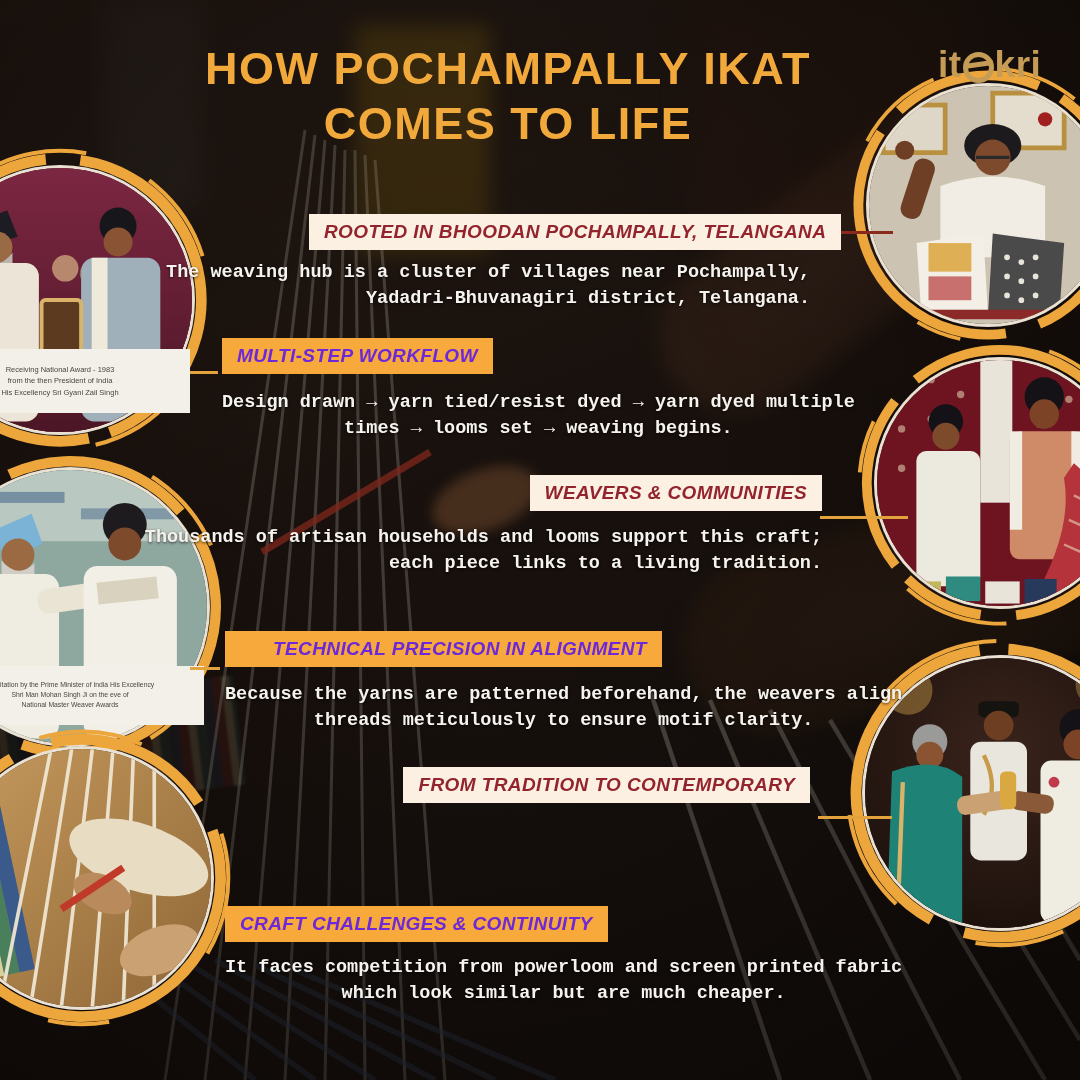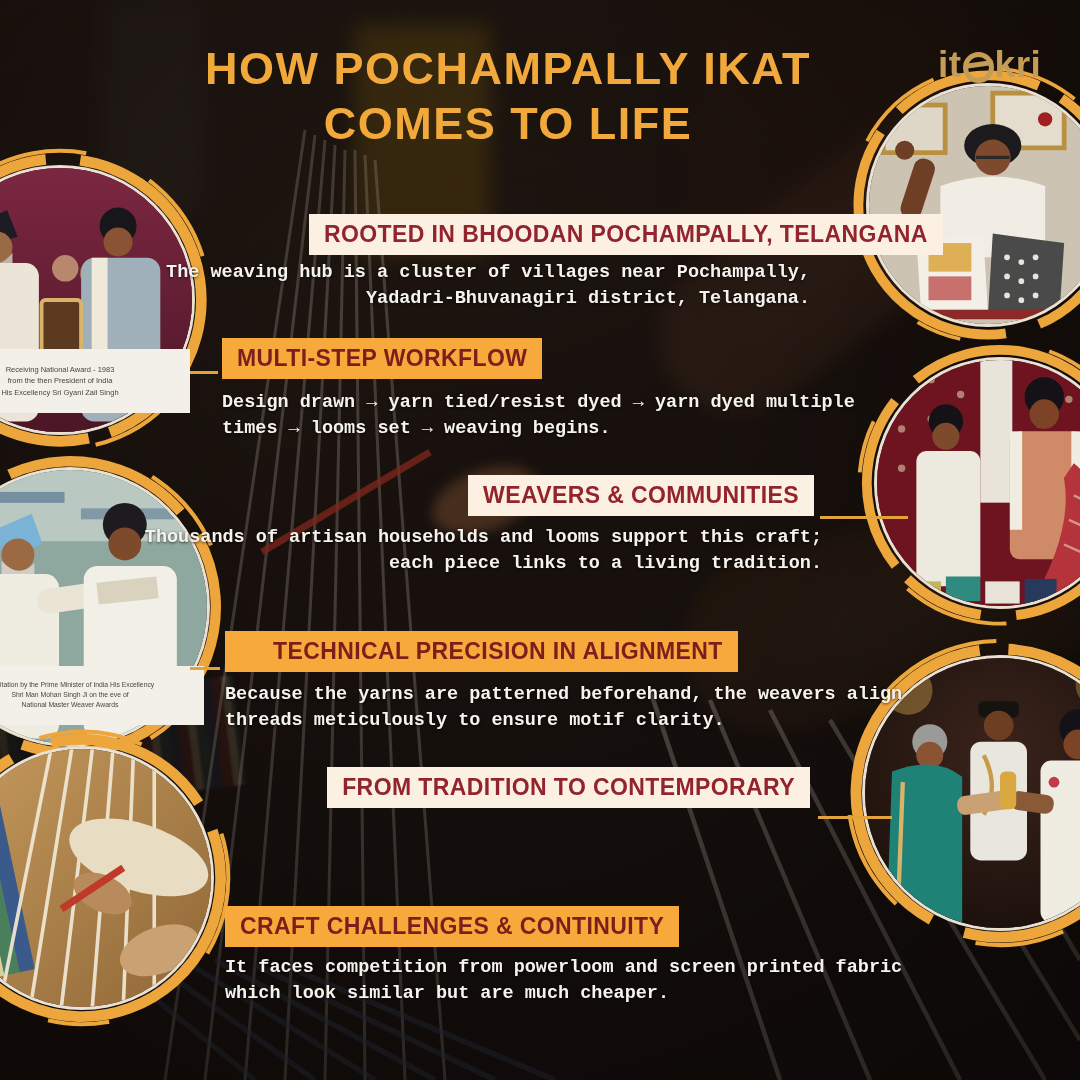--- a/index.html
+++ b/index.html
@@ -25,29 +25,29 @@
     position:absolute;left:0;top:42px;width:1016px;text-align:center;z-index:4;
     color:#F2A93B;font-size:45px;font-weight:bold;letter-spacing:1.5px;line-height:1.22;
     white-space:pre-line;
   }
   .logo{position:absolute;left:938px;top:44px;z-index:6;color:#C49C56;font-size:37px;font-weight:bold;letter-spacing:.5px;display:flex;align-items:center;}
   .logo-o{display:inline-block;width:21px;height:21px;border:5px solid #C49C56;border-radius:50%;position:relative;margin:0 1px;top:2px;}
   .logo-o::after{content:"";position:absolute;left:-4px;right:-4px;top:5px;height:5px;background:#C49C56;transform:rotate(-8deg);}
   
   .sec-label{
     position:absolute;z-index:4;display:inline-block;padding:7px 15px;
-    font-size:23px;font-weight:bold;letter-spacing:.4px;white-space:nowrap;
+    font-size:19px;font-weight:bold;font-style:italic;letter-spacing:.4px;white-space:nowrap;
   }
   .sec-label.cream{background:#FBF0E1;color:#93242E;}
-  .sec-label.orange{background:#F7A93C;color:#7f1d1d;}
+  .sec-label.orange{background:#F7A93C;color:#6d28d9;}
   .sec-body{
     position:absolute;z-index:4;color:#F6F3EF;font-size:18.5px;font-weight:bold;
     line-height:1.38;white-space:pre-line;text-shadow:0 1px 3px rgba(0,0,0,.7);font-family:Liberation Mono, monospace;
   }
-  .al{text-align:left;} .ar{text-align:right;}
+  .al{text-align:center;} .ar{text-align:right;}
   .connector{position:absolute;height:2.5px;z-index:3;background:#E2A33C;}
   .connector.dark{background:#8a2a1e;}
   
   .photo{position:absolute;z-index:2;}
   .photo-clip{
     position:absolute;inset:0;border-radius:50%;overflow:hidden;
     border:3px solid rgba(250,240,225,.92);box-sizing:border-box;background:#333;
   }
   .photo-clip svg{width:100%;height:100%;display:block;}
   .ring{position:absolute;left:-22px;top:-22px;right:-22px;bottom:-22px;pointer-events:none;}
@@ -333,21 +333,21 @@
   <div class="connector" style="left:818px;top:816px;width:74px;"></div>
 
   <div class="sec-label cream" style="left:309px;top:214px;">ROOTED IN BHOODAN POCHAMPALLY, TELANGANA</div>
   <div class="sec-body ar" style="right:270px;top:260px;">The weaving hub is a cluster of villages near Pochampally,
 Yadadri-Bhuvanagiri district, Telangana.</div>
 
   <div class="sec-label orange" style="left:222px;top:338px;">MULTI-STEP WORKFLOW</div>
   <div class="sec-body al" style="left:222px;top:390px;">Design drawn → yarn tied/resist dyed → yarn dyed multiple
 times → looms set → weaving begins.</div>
 
-  <div class="sec-label cream" style="right:266px;top:475px;">WEAVERS &amp; COMMUNITIES</div>
+  <div class="sec-label cream" style="right:258px;top:475px;">WEAVERS &amp; COMMUNITIES</div>
   <div class="sec-body ar" style="right:258px;top:525px;margin-left:8px;">Thousands of artisan households and looms support this craft;
 each piece links to a living tradition.</div>
 
   <div class="sec-label orange" style="left:225px;top:631px;padding-left:48px;">TECHNICAL PRECISION IN ALIGNMENT</div>
   <div class="sec-body al" style="left:225px;top:682px;">Because the yarns are patterned beforehand, the weavers align
 threads meticulously to ensure motif clarity.</div>
 
   <div class="sec-label cream" style="right:270px;top:767px;">FROM TRADITION TO CONTEMPORARY</div>
 
   <div class="sec-label orange" style="left:225px;top:906px;">CRAFT CHALLENGES &amp; CONTINUITY</div>

